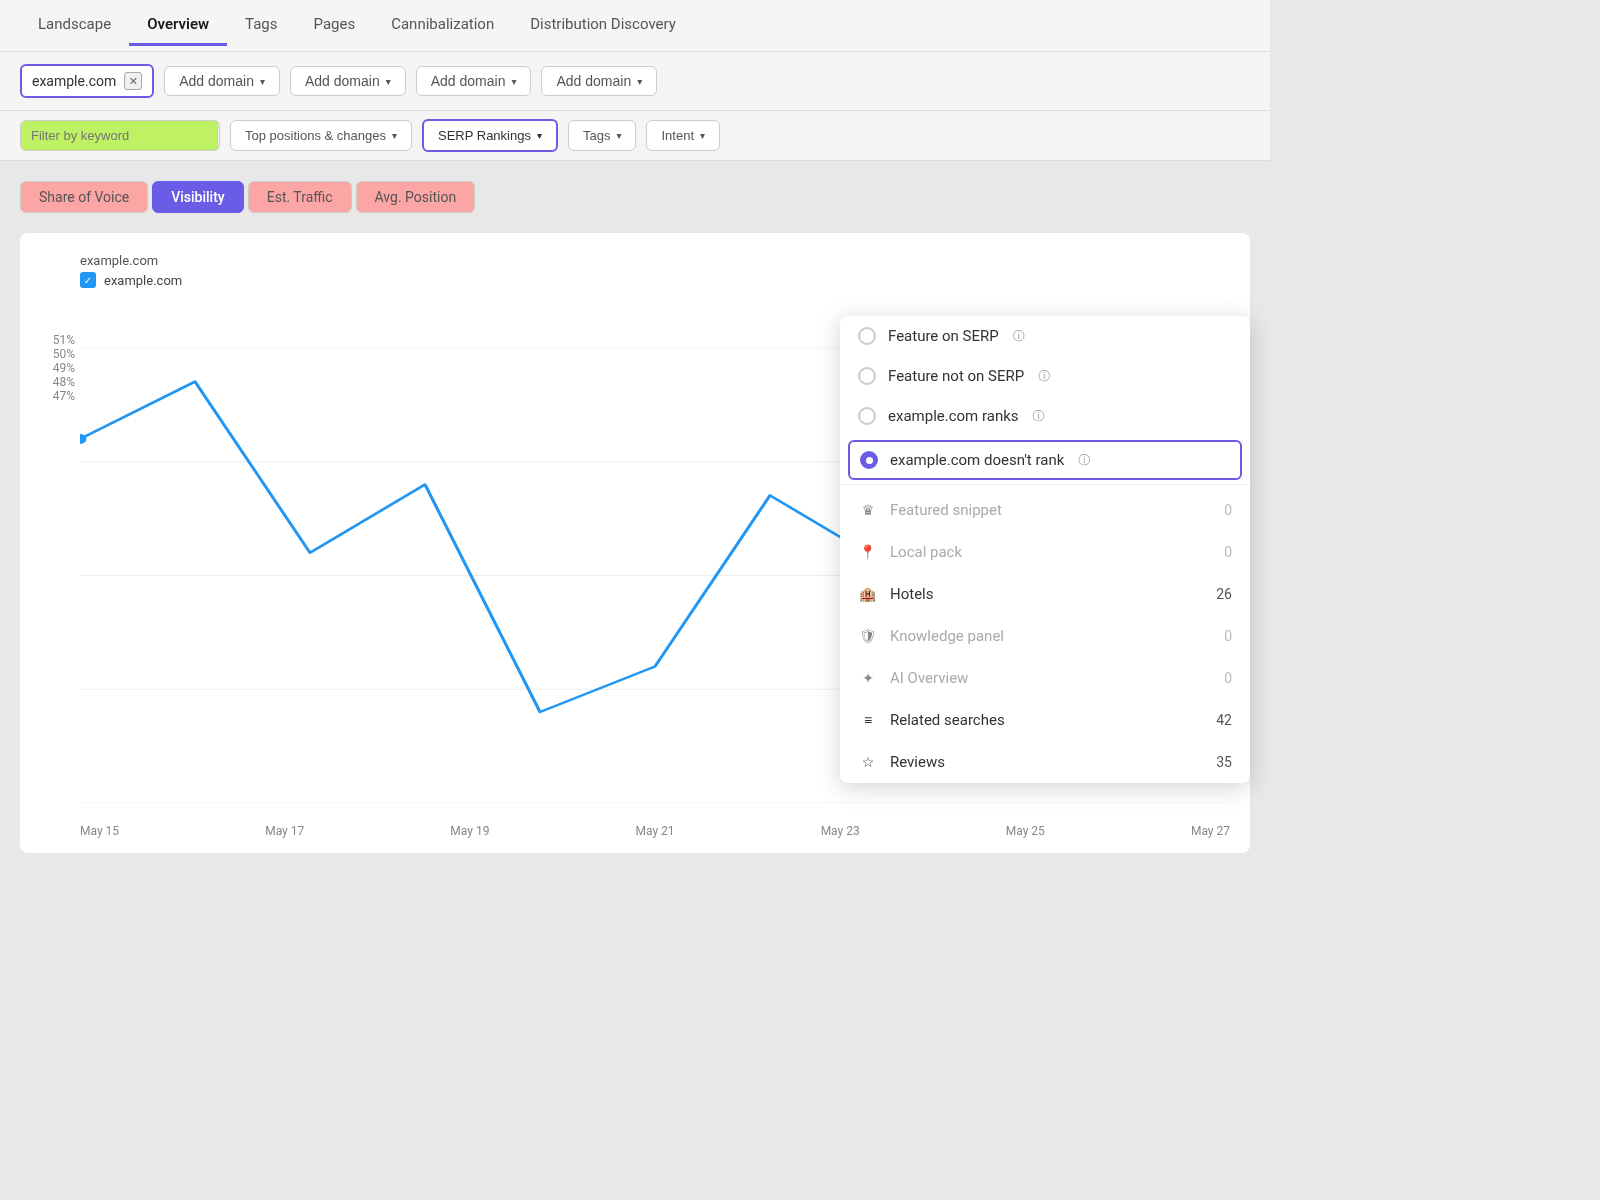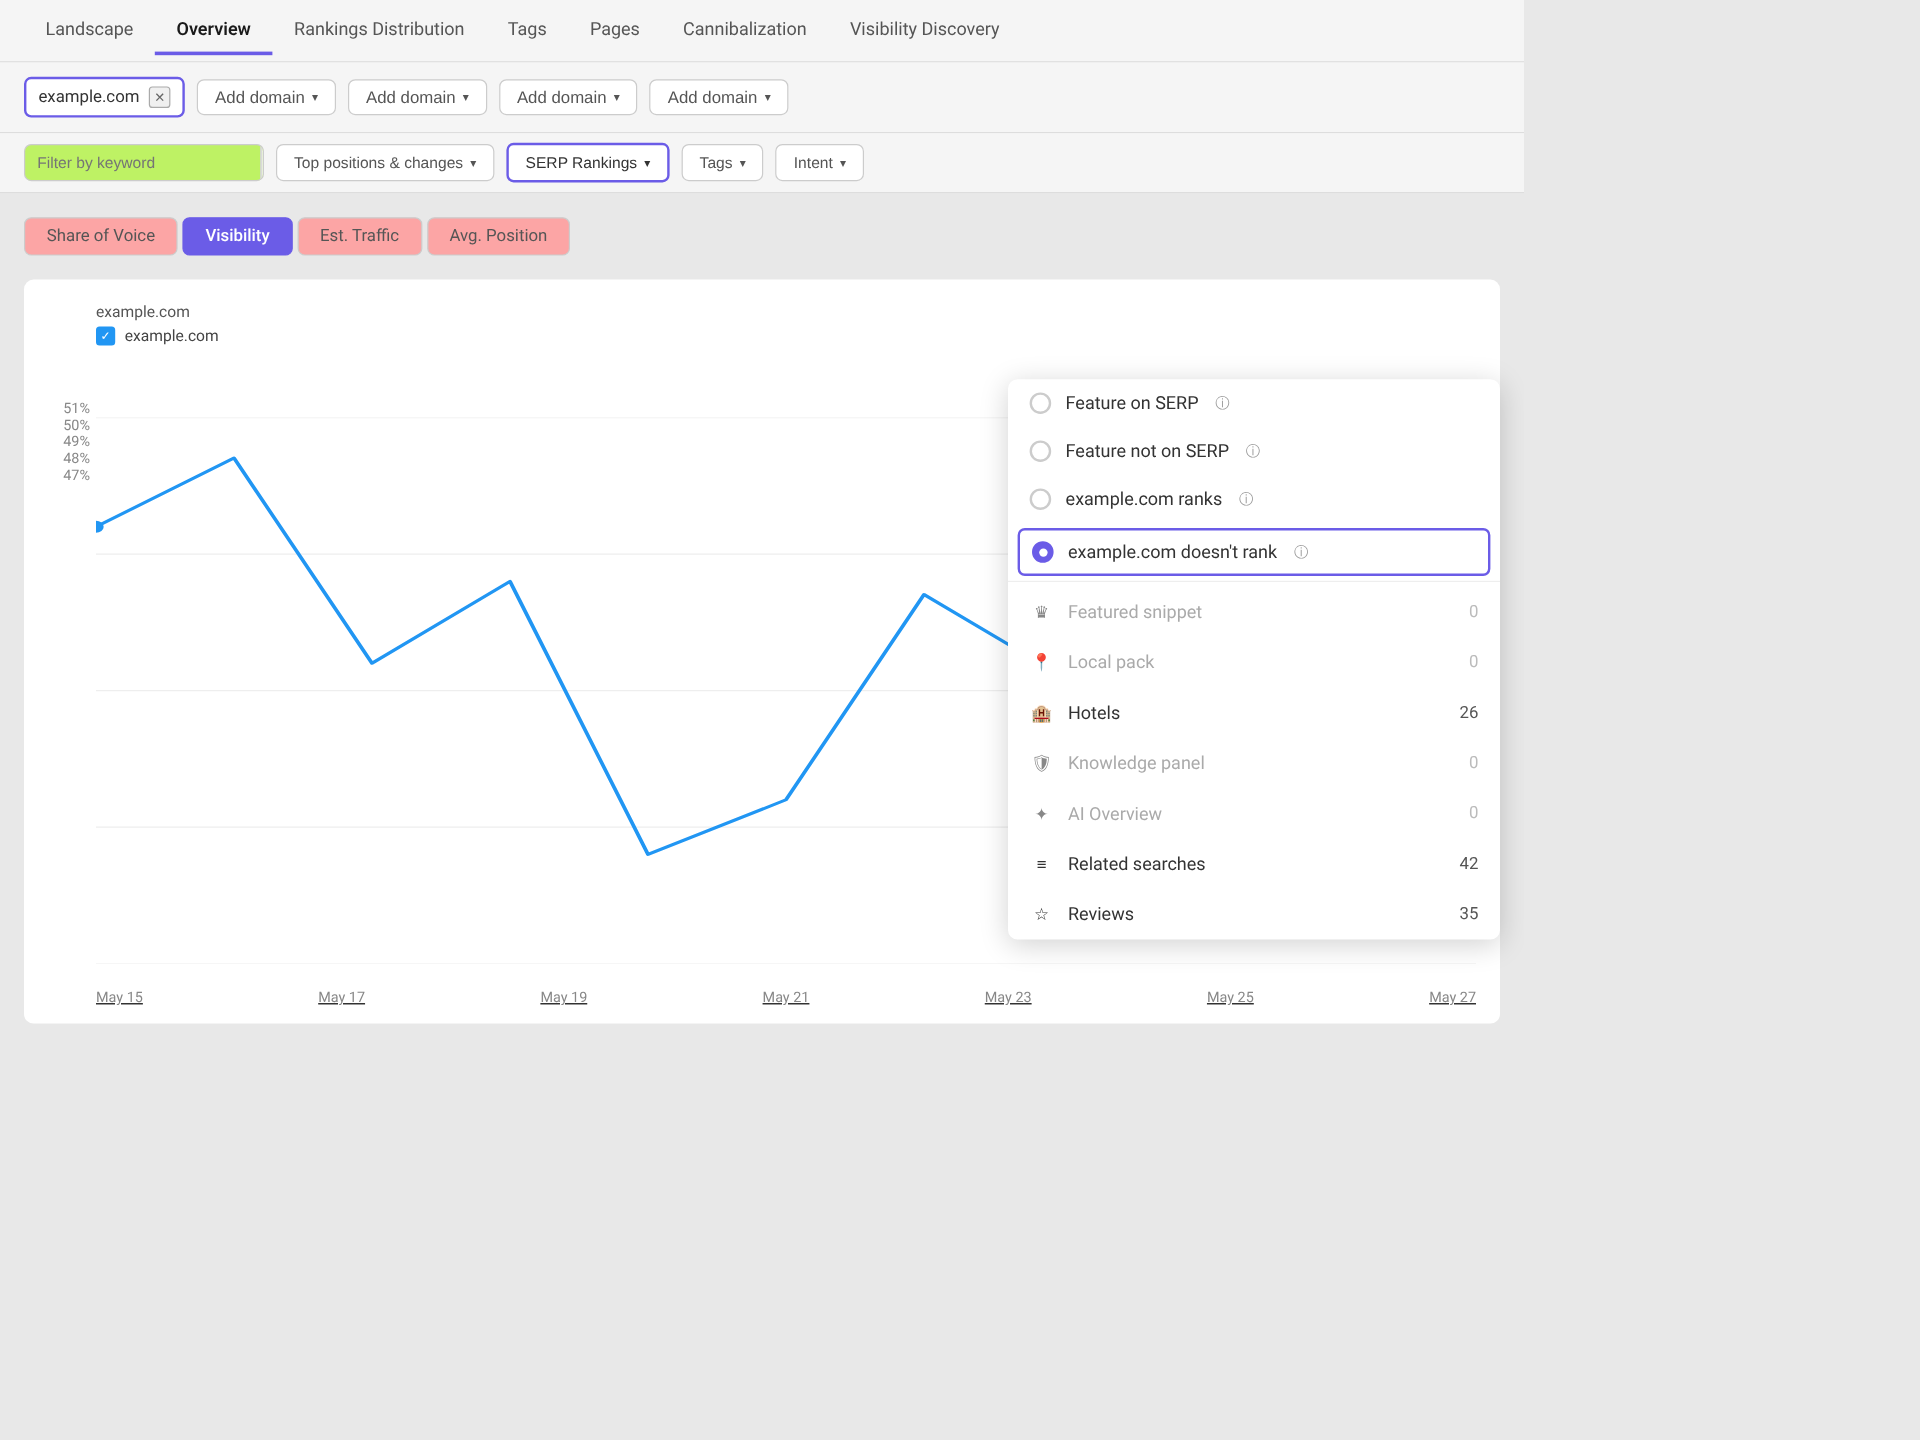--- a/index.html
+++ b/index.html
@@ -242,21 +242,20 @@
     }
 
     
     .x-axis {
       position: absolute;
       left: 60px;
       right: 20px;
       bottom: 15px;
       display: flex;
       justify-content: space-between;
-      text-decoration: underline;
     }
     .x-axis span {
       font-size: 12px;
       color: #888;
     }
 
     
     .dropdown-overlay {
       position: absolute;
       top: 155px;
@@ -356,25 +355,24 @@
       stroke: #eee;
       stroke-width: 1;
     }
   </style>
 </head>
 <body>
 
 <div class="top-nav">
   <div class="nav-item">Landscape</div>
   <div class="nav-item active">Overview</div>
-  <div class="nav-item">Rankings Distribution</div>
   <div class="nav-item">Tags</div>
   <div class="nav-item">Pages</div>
   <div class="nav-item">Cannibalization</div>
-  <div class="nav-item">Visibility Discovery</div>
+  <div class="nav-item">Distribution Discovery</div>
 </div>
 
 <div class="toolbar">
   <div class="domain-chip">
     <span>example.com</span>
     <div class="close-btn">✕</div>
   </div>
   <button class="add-domain-btn">
     <span>Add domain</span>
     <span class="chevron">▾</span>

